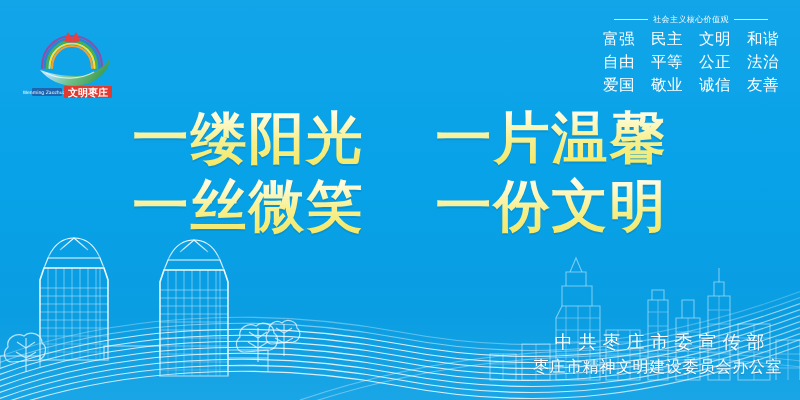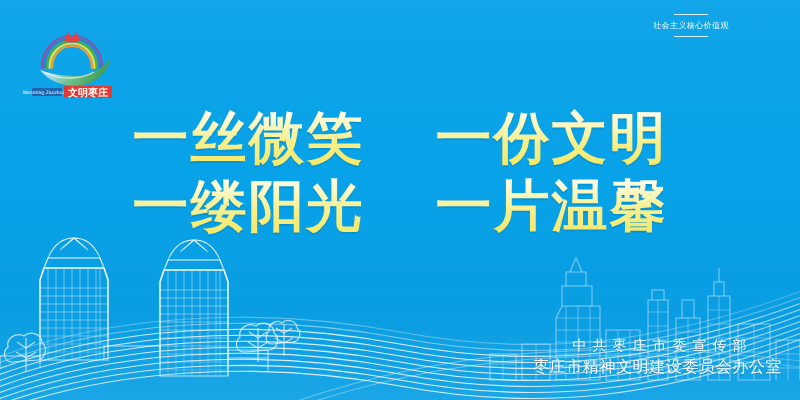--- a/index.html
+++ b/index.html
@@ -31,21 +31,20 @@
   .values{
     position:absolute;right:14px;top:14px;
     width:190px;
     text-align:center;
     color:#ffffff;
   }
   .values-head{
     display:flex;align-items:center;justify-content:center;
     gap:5px;
     margin-bottom:5px;
-    flex-direction:column;
   }
   .values-head .rule{
     height:1px;width:34px;background:rgba(255,255,255,.85);
     display:block;
   }
   .values-head .htext{
     font-size:8px;letter-spacing:.4px;white-space:nowrap;color:#f2fbff;
   }
   .values-grid{
     display:grid;
@@ -84,21 +83,21 @@
 
   
   .dept{
     position:absolute;
     right:18px;bottom:22px;
     text-align:center;
     color:#ffffff;
     text-shadow:0 1px 1px rgba(6,110,165,.45);
   }
   .dept .l1{
-    font-size:14px;letter-spacing:6px;
+    font-size:18px;letter-spacing:6px;
     padding-left:10px;
     line-height:1.45;
     white-space:nowrap;
   }
   .dept .l2{
     font-size:16px;letter-spacing:.6px;
     line-height:1.45;
     white-space:nowrap;
   }
 </style>
@@ -295,33 +294,47 @@
       </g>
     </svg>
   </div>
 
   <div class="values">
     <div class="values-head">
       <i class="rule"></i>
       <span class="htext">社会主义核心价值观</span>
       <i class="rule"></i>
     </div>
+    <div class="values-grid">
+      <span>富强</span>
+      <span>民主</span>
+      <span>文明</span>
+      <span>和谐</span>
+      <span>自由</span>
+      <span>平等</span>
+      <span>公正</span>
+      <span>法治</span>
+      <span>爱国</span>
+      <span>敬业</span>
+      <span>诚信</span>
+      <span>友善</span>
+    </div>
   </div>
 
   <div class="slogan">
+    <div class="line">
+      <span>一缕阳光</span>
+      <span class="gap"></span>
+      <span>一片温馨</span>
+    </div>
     <div class="line">
       <span>一丝微笑</span>
       <span class="gap"></span>
       <span>一份文明</span>
     </div>
-    <div class="line">
-      <span>一缕阳光</span>
-      <span class="gap"></span>
-      <span>一片温馨</span>
-    </div>
   </div>
 
   <div class="dept">
     <div class="l1">中共枣庄市委宣传部</div>
     <div class="l2">枣庄市精神文明建设委员会办公室</div>
   </div>
 
 </div>
 
 </body></html>

